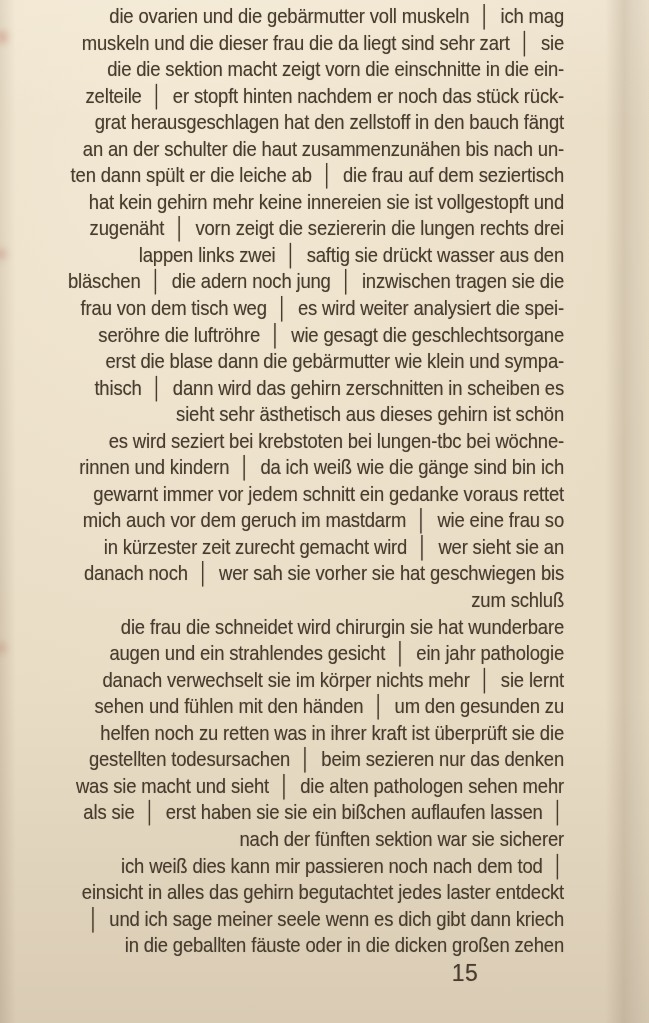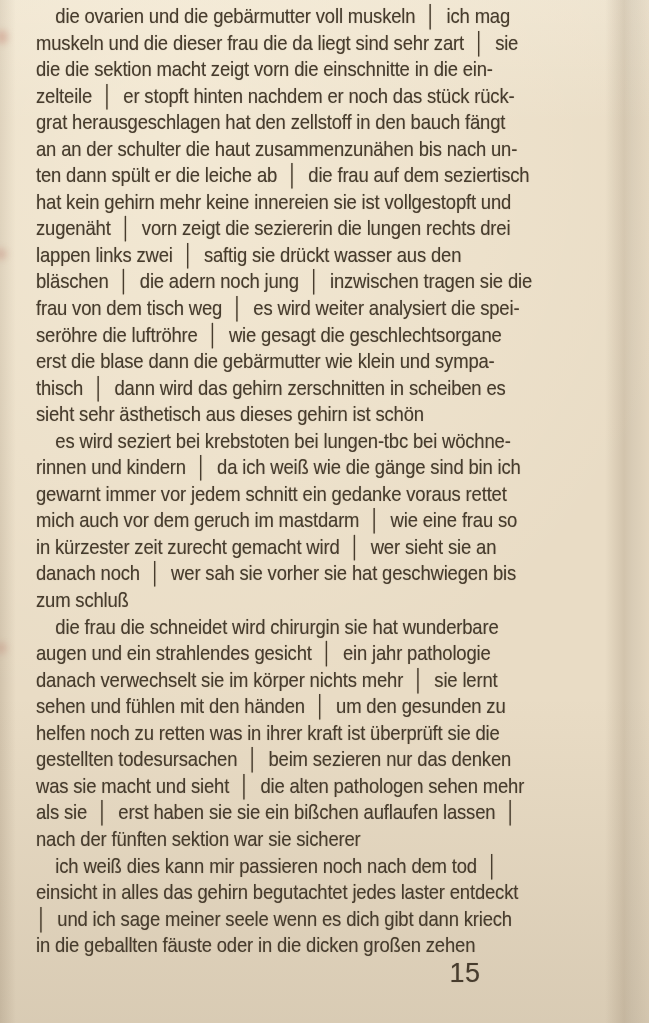--- a/index.html
+++ b/index.html
@@ -20,39 +20,39 @@
       #e9dcc5;
     font-family: "Liberation Sans", "DejaVu Sans", sans-serif;
     color: #473c2d;
   }
   .page-text {
     position: absolute;
     top: 3px;
     left: 36px;
     width: 600px;
   }
-  .para { margin: 0; padding: 0; }
+  .para { margin: 0; padding: 0; text-align: right; }
   .line {
     height: 26.55px;
     line-height: 26.55px;
     font-size: 21px;
     white-space: pre;
     letter-spacing: -0.2px;
     transform: scaleX(0.88);
     transform-origin: 0 50%;
     text-shadow: 0 0 1px rgba(69,59,45,0.40);
   }
   .para .line.first { padding-left: 22px; }
   .folio {
     position: absolute;
     left: 441px;
     top: 960px;
     width: 48px;
     text-align: center;
-    font-size: 27px;
+    font-size: 23px;
     line-height: 26px;
     letter-spacing: 0.5px;
     text-shadow: 0 0 1px rgba(69,59,45,0.40);
   }
   .smudge {
     position: absolute;
     border-radius: 50%;
     filter: blur(3px);
     pointer-events: none;
   }

